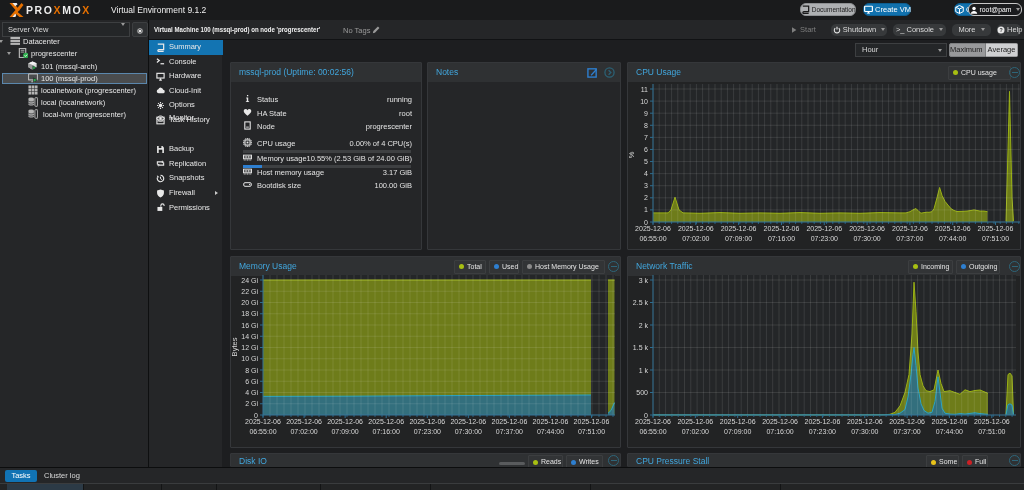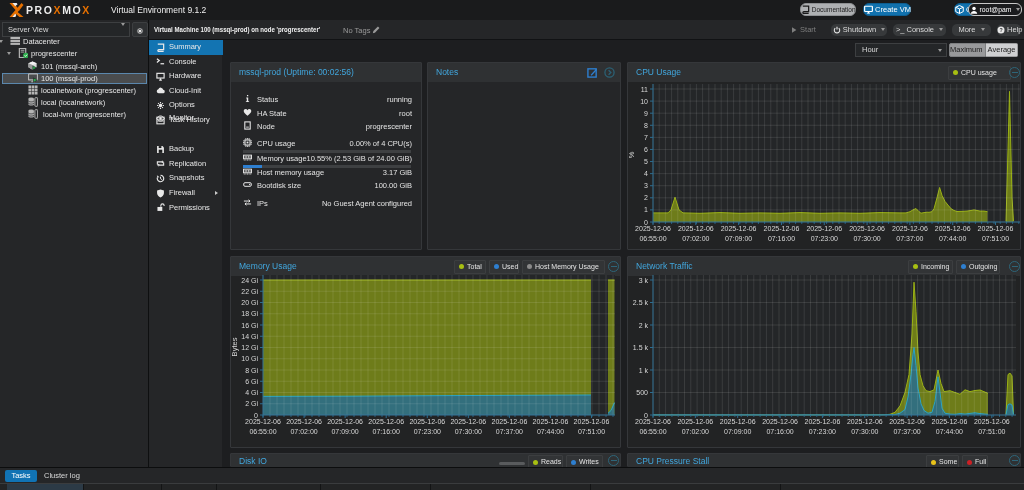--- a/index.html
+++ b/index.html
@@ -230,24 +230,20 @@
       </svg><b>Memory usage</b><em>10.55% (2.53 GiB of 24.00 GiB)</em></div>
 <div class="srow" style="top:104px"><svg width="9" height="9" viewBox="0 0 10 10" style="vertical-align:-1px">
         <rect x="0.6" y="2.4" width="8.8" height="4" fill="none" stroke="#e8e8e8" stroke-width="1.1"></rect>
         <path d="M2.4 3.4v2M4.2 3.4v2M6 3.4v2M7.8 3.4v2" stroke="#e8e8e8" stroke-width="1"></path>
         <path d="M1.4 7.2v1.2M3.2 7.2v1.2M5 7.2v1.2M6.8 7.2v1.2M8.6 7.2v1.2" stroke="#e8e8e8" stroke-width="0.9"></path>
       </svg><b>Host memory usage</b><em>3.17 GiB</em></div>
 <div class="srow" style="top:117px"><svg width="9" height="9" viewBox="0 0 10 10" style="vertical-align:-1px">
         <rect x="0.8" y="3" width="8.4" height="4" rx="1.4" fill="none" stroke="#e8e8e8" stroke-width="1.1"></rect>
         <circle cx="7.4" cy="5" r="0.7" fill="#e8e8e8"></circle>
       </svg><b>Bootdisk size</b><em>100.00 GiB</em></div>
-<div class="srow" style="top:135px"><svg width="9" height="9" viewBox="0 0 10 10" style="vertical-align:-1px">
-        <path d="M1 3.4h6.6M6.2 2l1.6 1.4-1.6 1.4" fill="none" stroke="#e8e8e8" stroke-width="1.1"></path>
-        <path d="M9 6.6H2.4M3.8 5.2L2.2 6.6l1.6 1.4" fill="none" stroke="#e8e8e8" stroke-width="1.1"></path>
-      </svg><b>IPs</b><em>No Guest Agent configured</em></div>
 <div class="abs" style="left:12px;top:87px;width:168px;height:2.5px;background:#3e4042"></div>
 <div class="abs" style="left:12px;top:102px;width:168px;height:2.5px;background:#3e4042"></div>
 <div class="abs" style="left:12px;top:102px;width:19px;height:2.5px;background:#2e7fd0"></div>
 </div>
 <div class="panel" style="left:427px;top:62px;width:194px;height:188px;background:#252628">
 <div class="phead">Notes</div>
 <svg class="abs" style="right:22px;top:4px" width="11" height="11" viewBox="0 0 12 12">
       <rect x="1" y="2" width="9" height="9" fill="none" stroke="#2e7fd0" stroke-width="1.5"></rect>
       <path d="M4 8.5L10 2l1 1-6 6.5z" fill="#2e7fd0"></path>
     </svg>

